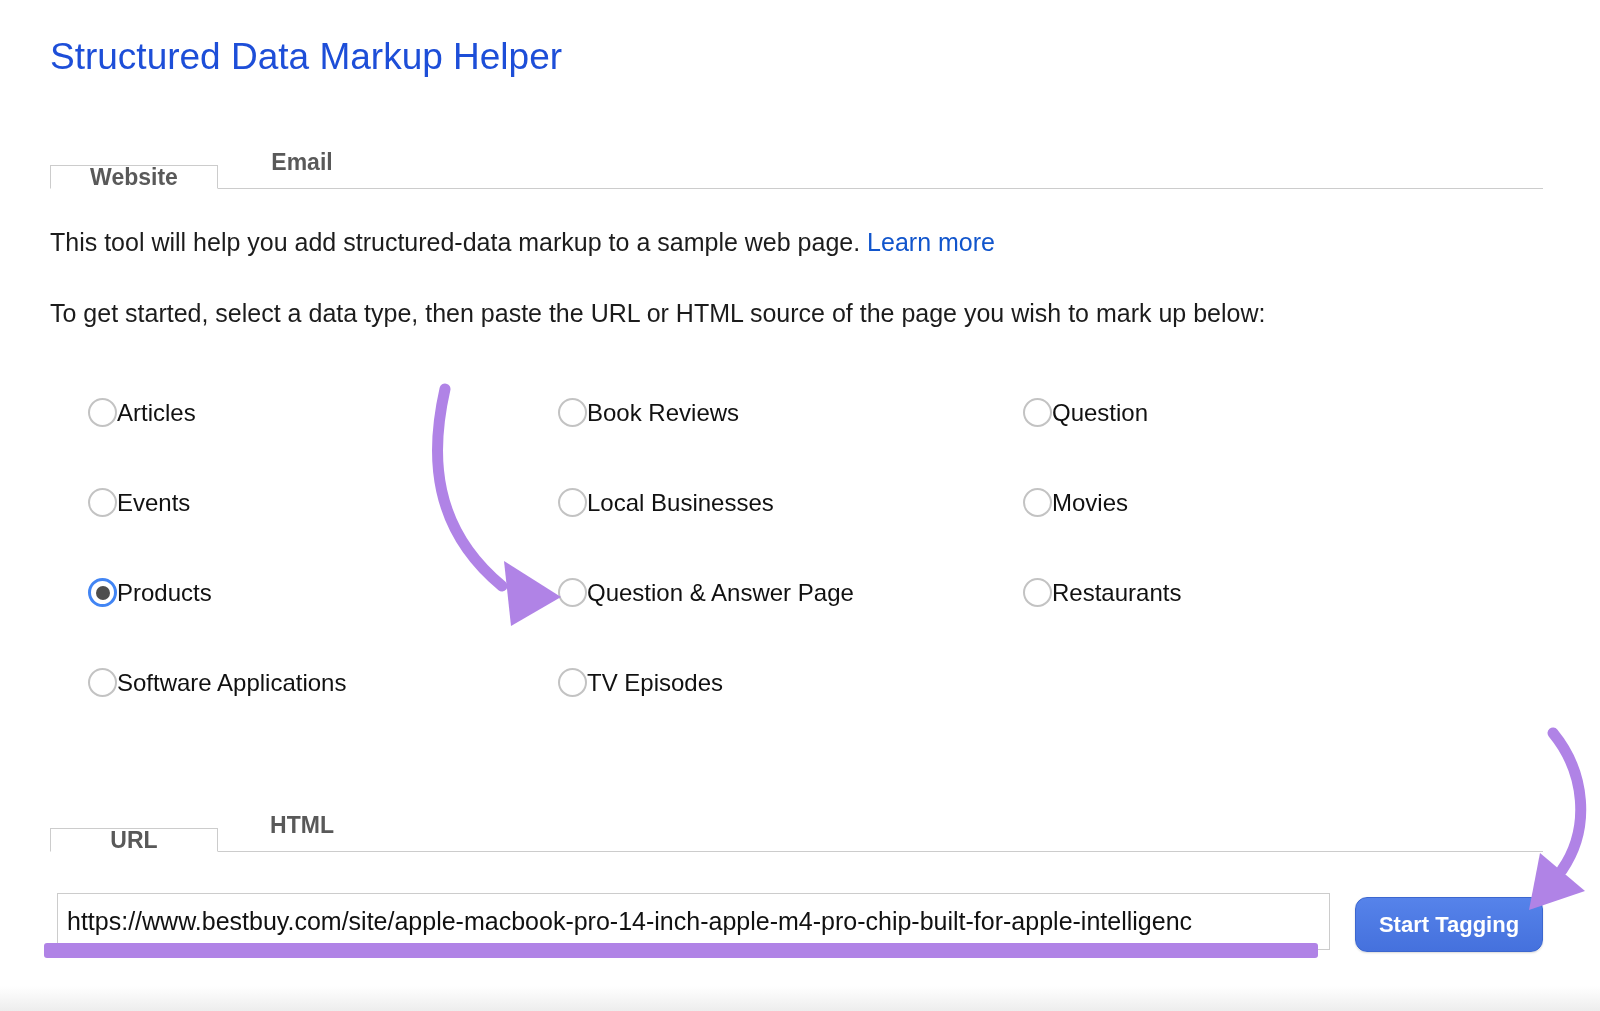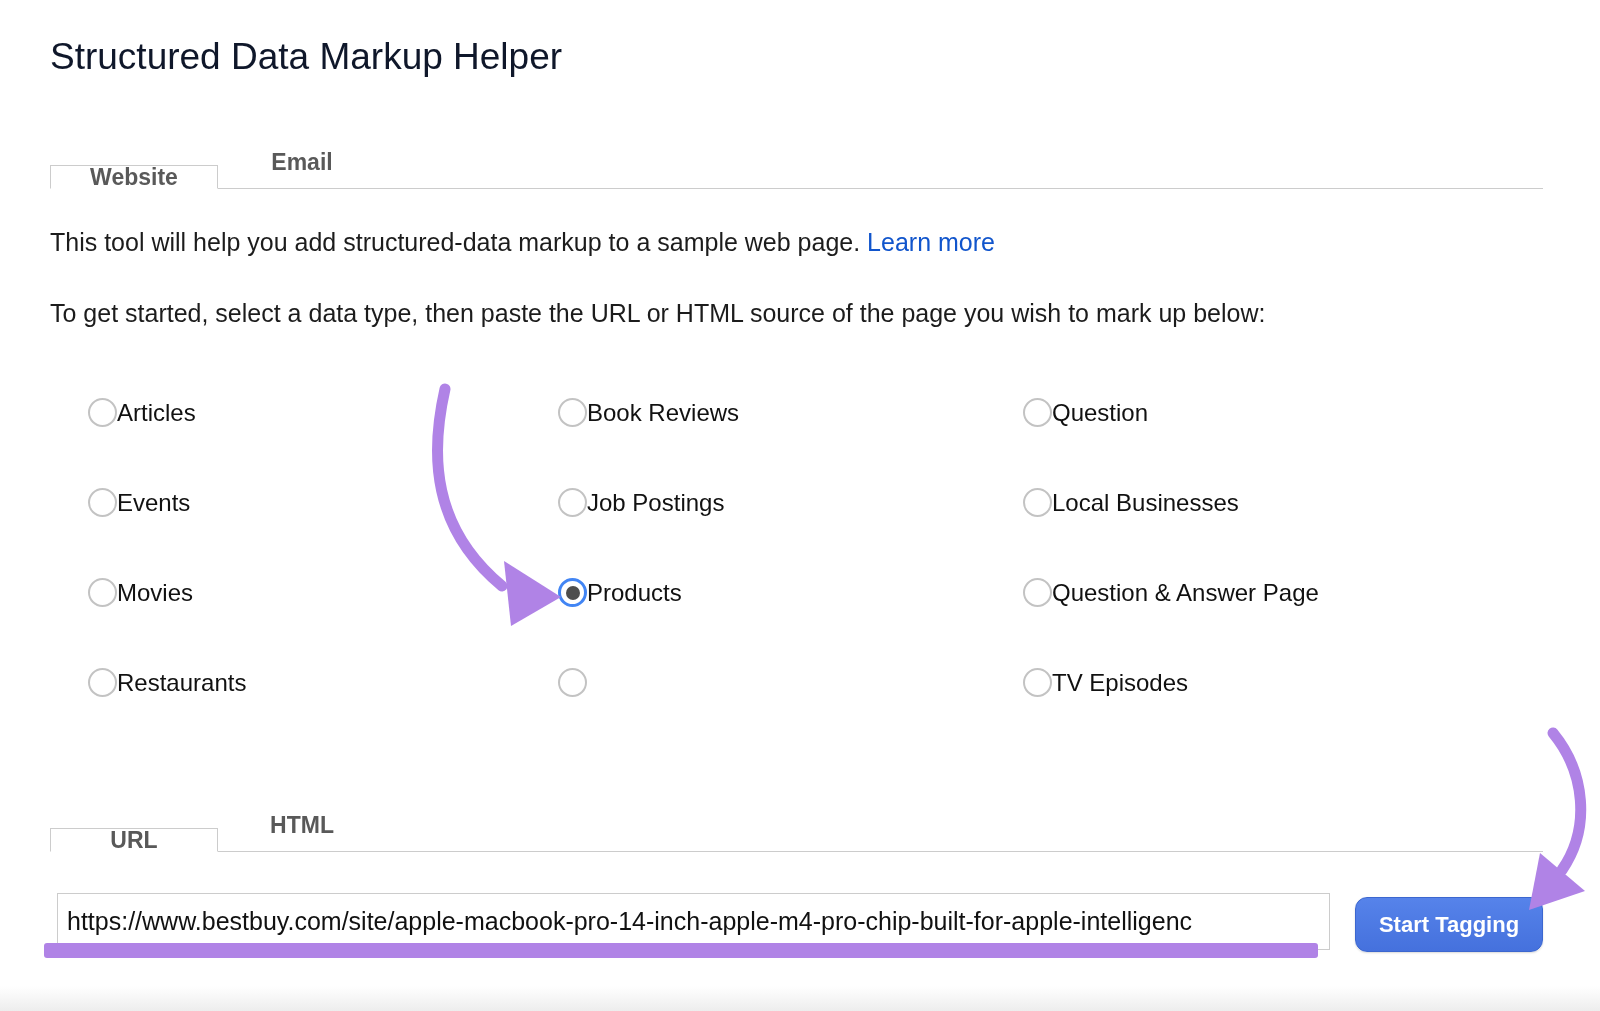--- a/index.html
+++ b/index.html
@@ -7,21 +7,21 @@
   body {
     width: 1600px; height: 1011px;
     position: relative;
     font-family: "Liberation Sans", "DejaVu Sans", sans-serif;
     color: #1c1c1c;
     overflow: hidden;
   }
 
   .page-title {
     position: absolute; left: 50px; top: 36px;
-    font-size: 37px; font-weight: 400; color: #0f172a;
+    font-size: 37px; font-weight: 400; color: #1d4ed8;
     letter-spacing: 0;
   }
 
   
   .tab-row {
     position: absolute; left: 50px; width: 1493px; height: 52px;
     display: flex; align-items: stretch;
     border-bottom: 1px solid #cccccc;
   }
   .tab-row.row-top { top: 137px; }
@@ -128,44 +128,41 @@
   <div class="opt">
     <span class="radio"></span>
     <span class="opt-label">Question</span>
   </div>
   <div class="opt">
     <span class="radio"></span>
     <span class="opt-label">Events</span>
   </div>
   <div class="opt">
     <span class="radio"></span>
-    <span class="opt-label">Job Postings</span>
-  </div>
-  <div class="opt">
-    <span class="radio"></span>
     <span class="opt-label">Local Businesses</span>
   </div>
   <div class="opt">
     <span class="radio"></span>
     <span class="opt-label">Movies</span>
   </div>
   <div class="opt">
     <span class="radio checked"></span>
     <span class="opt-label">Products</span>
   </div>
   <div class="opt">
     <span class="radio"></span>
     <span class="opt-label">Question &amp; Answer Page</span>
   </div>
   <div class="opt">
     <span class="radio"></span>
     <span class="opt-label">Restaurants</span>
   </div>
   <div class="opt">
     <span class="radio"></span>
+    <span class="opt-label">Software Applications</span>
   </div>
   <div class="opt">
     <span class="radio"></span>
     <span class="opt-label">TV Episodes</span>
   </div>
 </div>
 
 <div class="tab-row row-source">
   <div class="tab active">
     <span>URL</span>

